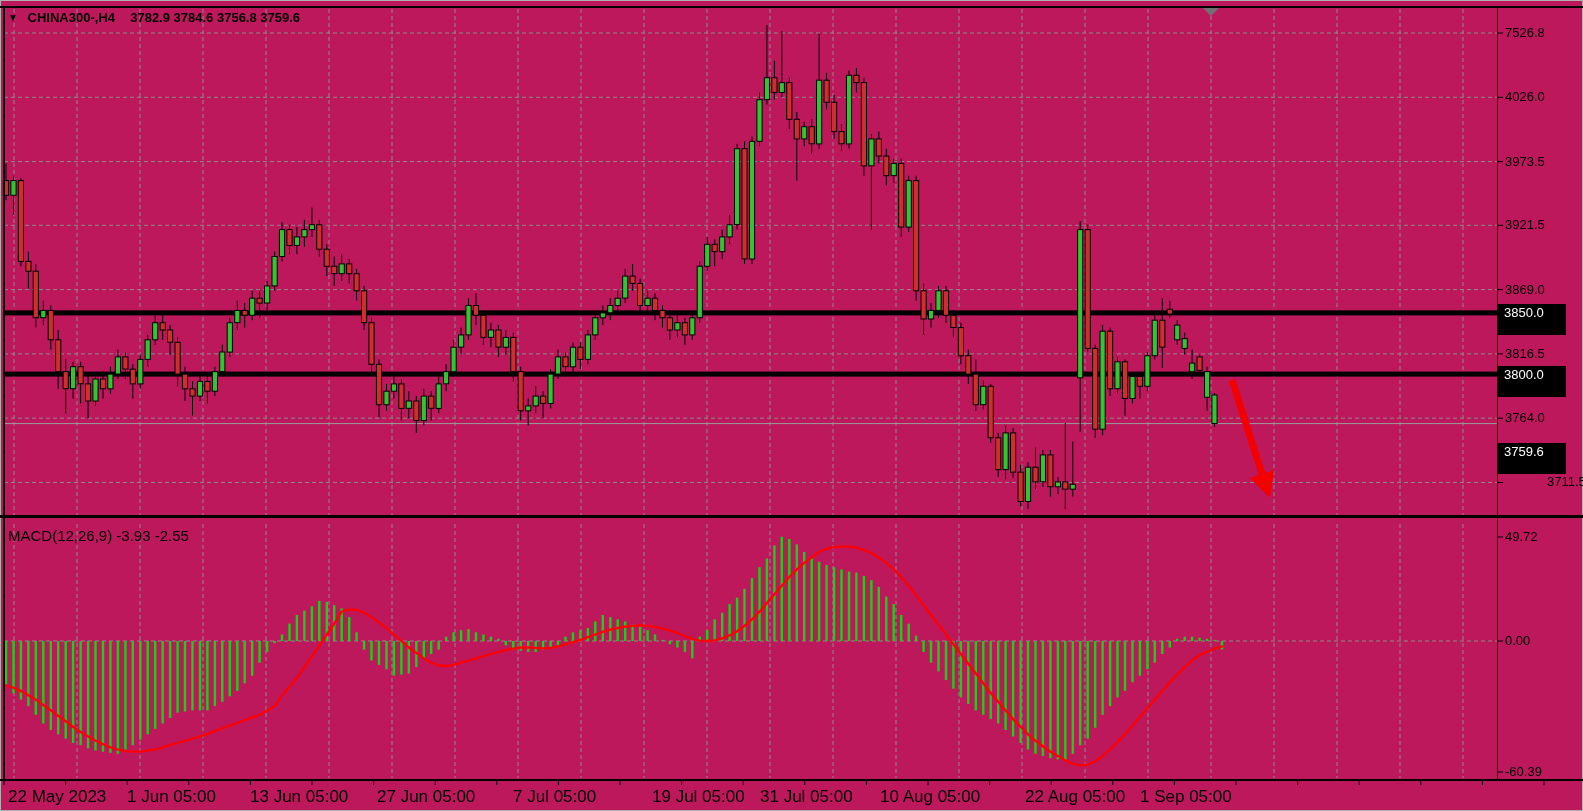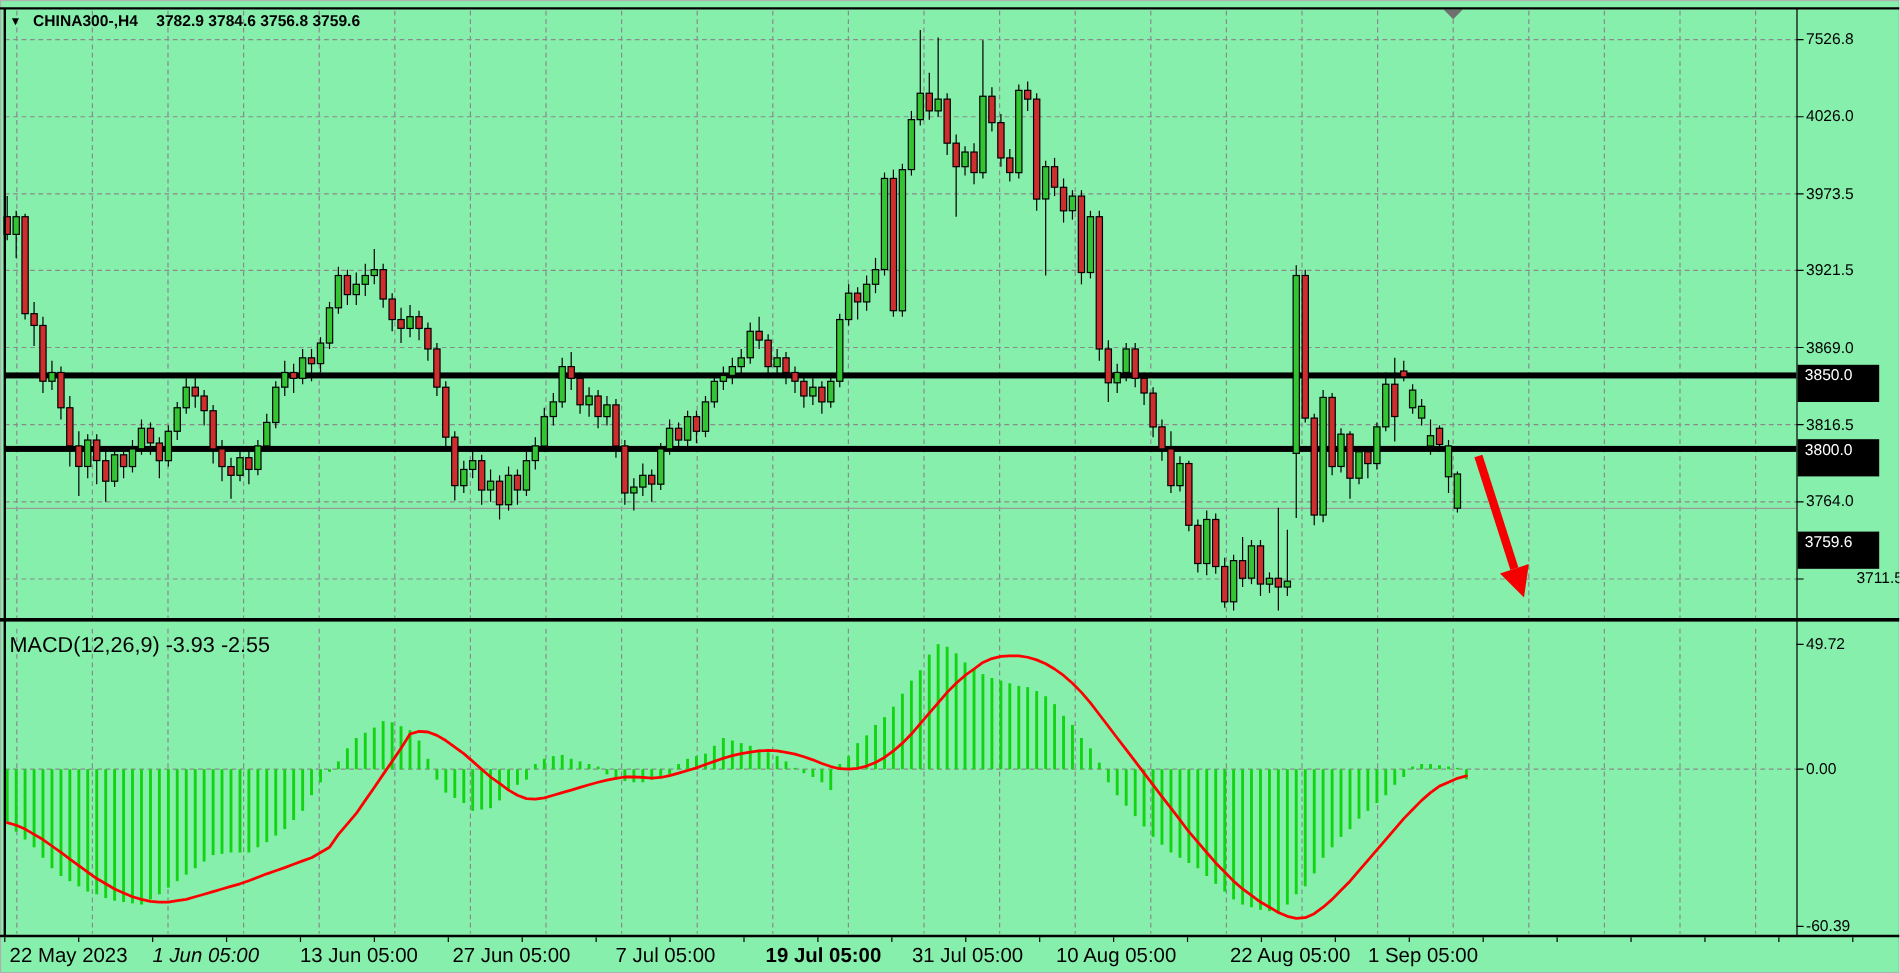--- a/index.html
+++ b/index.html
@@ -1,22 +1,22 @@
 <!DOCTYPE html>
 <html><head>
 <meta charset="utf-8">
 <style>
   html,body{margin:0;padding:0;background:#fff;}
-  #app{position:relative;width:1583px;height:811px;background:#86efac;overflow:hidden;
+  #app{position:relative;width:1583px;height:811px;background:#be185d;overflow:hidden;
        font-family:"Liberation Sans",sans-serif;color:#000;}
   svg{position:absolute;left:0;top:0;}
   .txt{position:absolute;white-space:nowrap;}
   #title-row{left:8px;top:10px;font-size:13px;font-weight:700;}
   #title-row .tri{display:inline-block;font-size:10px;margin-right:6px;position:relative;top:-1px;}
-  #macd-label{left:8px;top:527px;font-size:18px;}
+  #macd-label{left:8px;top:527px;font-size:15px;}
   .axis-label{position:absolute;left:1505px;font-size:13px;height:16px;line-height:16px;}
   .price-badge{position:absolute;left:1498px;width:62px;height:31px;background:#000;color:#fff;
                font-size:13px;line-height:17px;padding-left:6px;}
   .time-label{position:absolute;top:787px;font-size:17px;}
 </style>
 </head>
 <body>
 
 <div id="app">
   <svg id="chart-canvas" width="1583" height="811">
@@ -647,23 +647,23 @@
       <div class="price-badge" style="top: 365.596px;">3800.0</div>
       <div class="price-badge" style="top: 415.076px; margin-top: 28px;">3759.6</div>
     </div>
   <div id="macd-axis">
       <div class="axis-label" style="top: 529px;">49.72</div>
       <div class="axis-label" style="top: 633px;">0.00</div>
       <div class="axis-label" style="top: 764px;">-60.39</div>
     </div>
   <div id="time-axis">
       <div class="time-label" style="left: 8px;">22 May 2023</div>
-      <div class="time-label" style="left: 127px; font-style: italic;">1 Jun 05:00</div>
+      <div class="time-label" style="left: 127px;">1 Jun 05:00</div>
       <div class="time-label" style="left: 250px;">13 Jun 05:00</div>
       <div class="time-label" style="left: 377px;">27 Jun 05:00</div>
       <div class="time-label" style="left: 513px;">7 Jul 05:00</div>
-      <div class="time-label" style="left: 638px; font-weight: bold;">19 Jul 05:00</div>
+      <div class="time-label" style="left: 652px;">19 Jul 05:00</div>
       <div class="time-label" style="left: 760px;">31 Jul 05:00</div>
       <div class="time-label" style="left: 880px;">10 Aug 05:00</div>
       <div class="time-label" style="left: 1025px;">22 Aug 05:00</div>
       <div class="time-label" style="left: 1140px;">1 Sep 05:00</div>
     </div>
 </div>
 
 </body></html>

